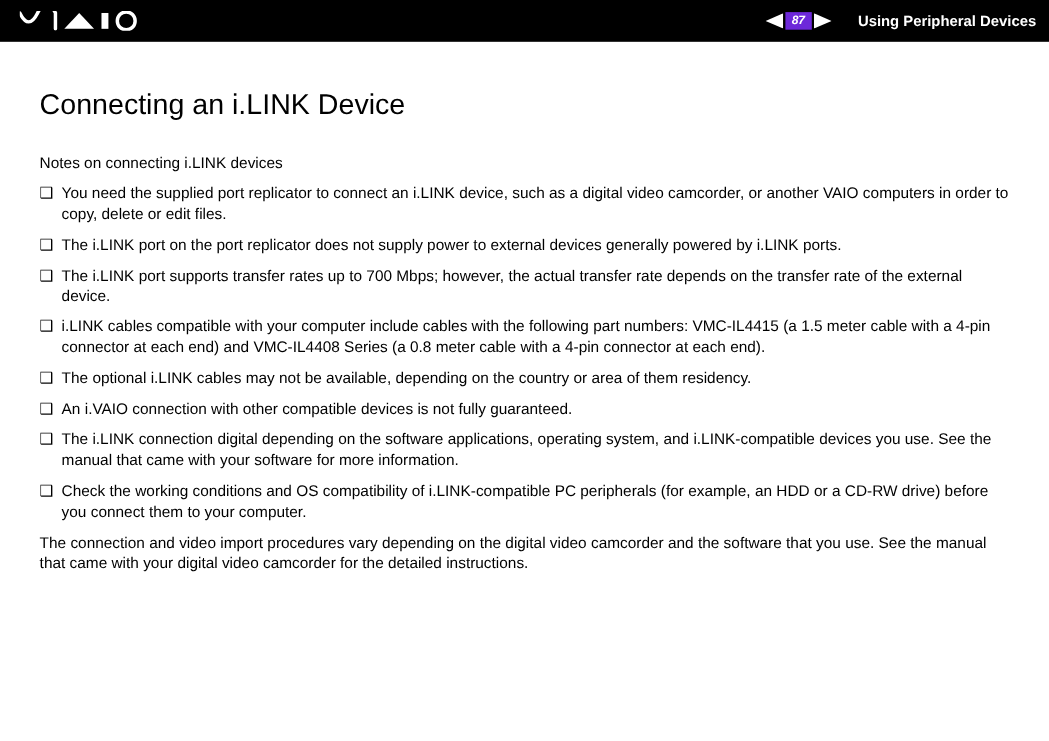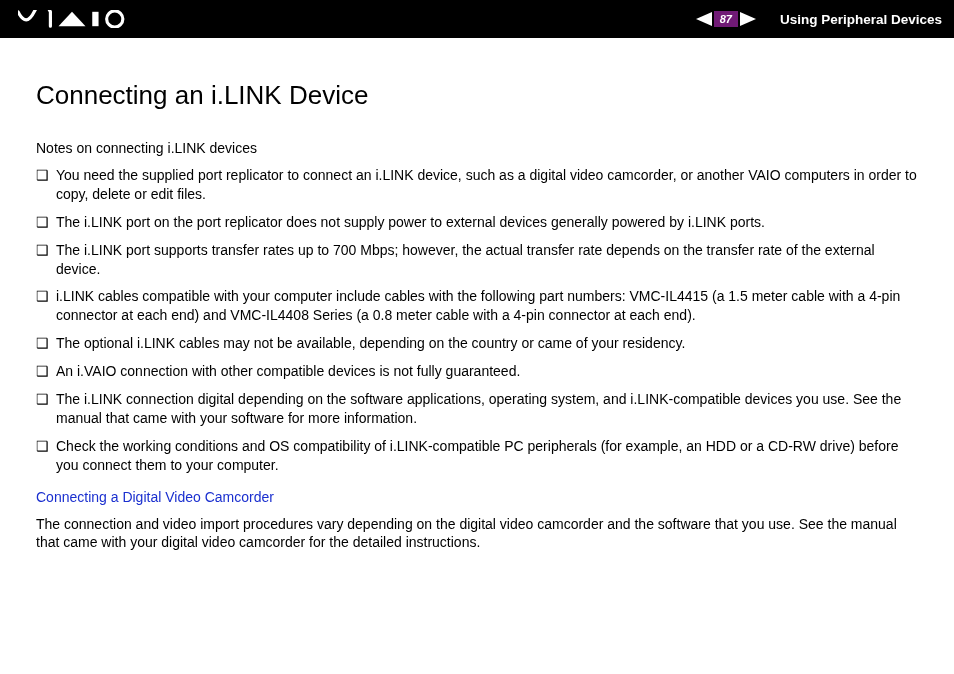--- a/index.html
+++ b/index.html
@@ -17,21 +17,21 @@
   .logo svg { height: 18px; width: auto; fill: #fff; }
   .header-right {
     display: flex;
     align-items: center;
     gap: 10px;
     color: #fff;
   }
   .nav-group { display: flex; align-items: center; gap: 0; }
   .arrow-left, .arrow-right { color: #fff; display: inline-flex; align-items: center; }
   .page-num {
-    background: #701a75;
+    background: #6d28d9;
     color: #fff;
     font-size: 11px;
     font-style: italic;
     font-weight: bold;
     padding: 2px 6px;
     margin: 0 2px;
     min-width: 22px;
   }
   .section-label {
     color: #fff;
@@ -121,31 +121,30 @@
         <span class="bullet">❑</span>
         <span class="li-text">The i.LINK port supports transfer rates up to 700 Mbps; however, the actual transfer rate depends on the transfer rate of the external device.</span>
       </li>
     <li>
         <span class="bullet">❑</span>
         <span class="li-text">i.LINK cables compatible with your computer include cables with the following part numbers:
 VMC-IL4415 (a 1.5 meter cable with a 4-pin connector at each end) and VMC-IL4408 Series (a 0.8 meter cable with a 4-pin connector at each end).</span>
       </li>
     <li>
         <span class="bullet">❑</span>
-        <span class="li-text">The optional i.LINK cables may not be available, depending on the country or came of your residency.</span>
+        <span class="li-text">The optional i.LINK cables may not be available, depending on the country or area of them residency.</span>
       </li>
     <li>
         <span class="bullet">❑</span>
         <span class="li-text">An i.VAIO connection with other compatible devices is not fully guaranteed.</span>
       </li>
     <li>
         <span class="bullet">❑</span>
         <span class="li-text">The i.LINK connection digital depending on the software applications, operating system, and i.LINK-compatible devices you use. See the manual that came with your software for more information.</span>
       </li>
     <li>
         <span class="bullet">❑</span>
         <span class="li-text">Check the working conditions and OS compatibility of i.LINK-compatible PC peripherals (for example, an HDD or a CD-RW drive) before you connect them to your computer.</span>
       </li>
   </ul>
 
-  <h2 class="h2 link">Connecting a Digital Video Camcorder</h2>
   <p class="para">The connection and video import procedures vary depending on the digital video camcorder and the software that you use. See the manual that came with your digital video camcorder for the detailed instructions.</p>
 </div>
 
 </body></html>

